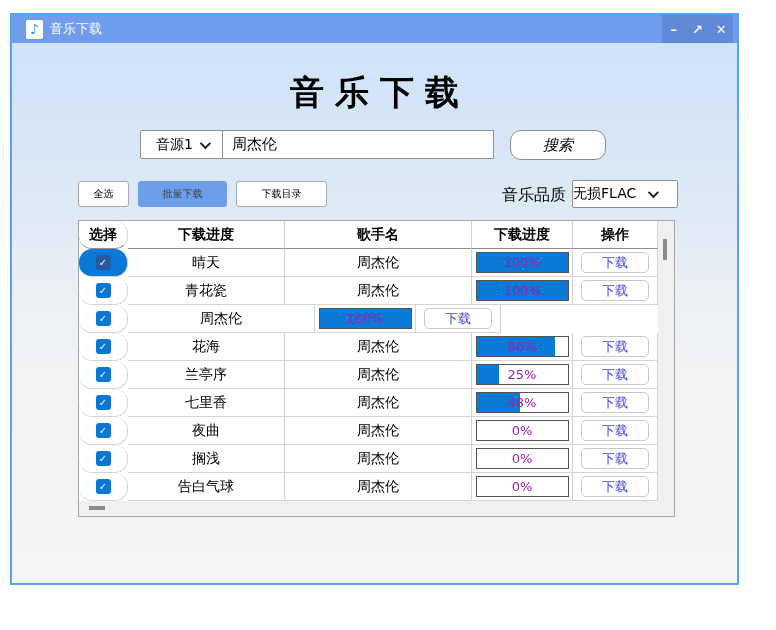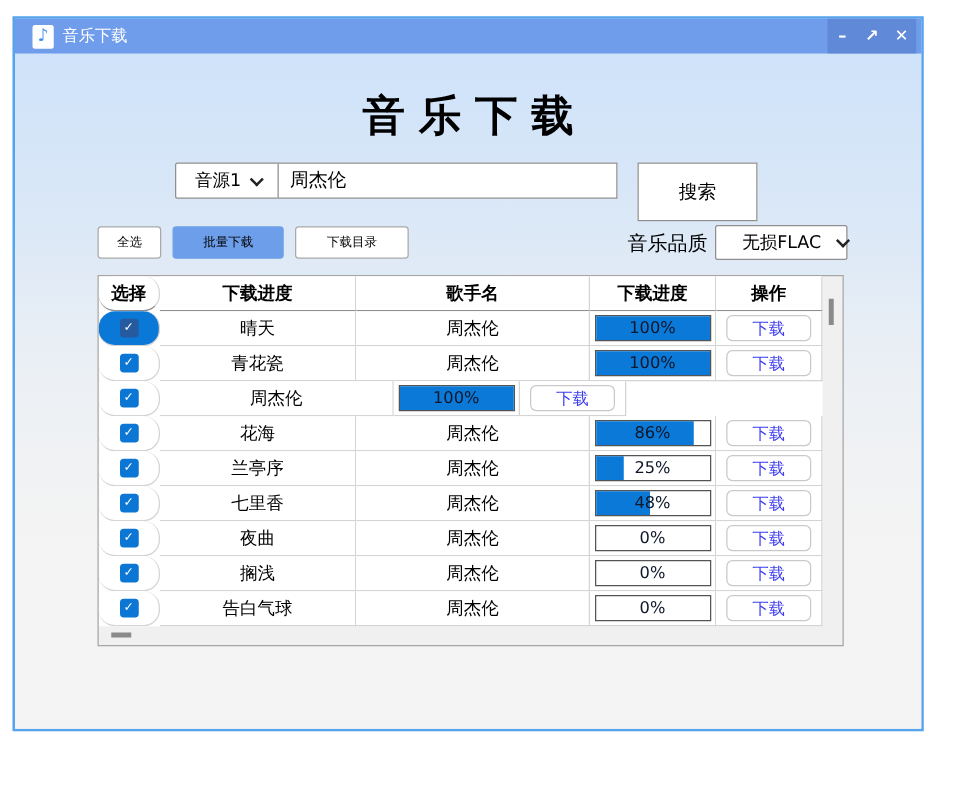--- a/index.html
+++ b/index.html
@@ -31,35 +31,35 @@
   
   .src-select { position:absolute; left:128px; top:87px; width:84px; height:29px;
                 background:#fff; border:1px solid #8f8f8f; border-radius:2px;
                 display:flex; align-items:center; justify-content:center; gap:7px;
                 font-size:14px; color:#000; }
   .chevron { width:8px; height:8px; border-right:2px solid #222; border-bottom:2px solid #222;
              transform:rotate(45deg) translateY(-2px); display:inline-block; }
   .search-input { position:absolute; left:210px; top:87px; width:272px; height:29px;
                   border:1px solid #8f8f8f; background:#fff; font-size:15px; color:#000;
                   padding-left:9px; font-family:"DejaVu Sans", sans-serif; }
-  .search-btn { position:absolute; left:498px; top:87px; width:96px; height:47px;
-                background:#fff; border:1px solid #8f8f8f; border-radius:0;
-                font-size:15px; color:#000; font-family:"DejaVu Sans", sans-serif; }
+  .search-btn { position:absolute; left:498px; top:87px; width:96px; height:30px;
+                background:#fff; border:1px solid #8f8f8f; border-radius:11px;
+                font-size:15px; color:#000; font-family:"DejaVu Sans", sans-serif;font-style:italic; }
 
   
   .tb-btn { position:absolute; top:138px; height:26px; background:#fff; border:1px solid #a9a9a9;
             border-radius:3px; font-size:10px; color:#000; font-family:"DejaVu Sans", sans-serif; }
   .btn-select-all { left:66px; width:51px; }
-  .btn-batch { left:126px; width:89px; background:#6d9ee9; border-color:#6d9ee9; color:#000000; }
+  .btn-batch { left:126px; width:89px; background:#6d9ee9; border-color:#6d9ee9; color:#404040; }
   .btn-dir { left:224px; width:91px; }
   .quality-label { position:absolute; left:486px; top:142px; width:68px; text-align:right;
                    font-size:16px; color:#000; }
   .quality-select { position:absolute; left:560px; top:137px; width:106px; height:28px;
                     background:#fff; border:1px solid #8f8f8f; border-radius:2px;
-                    display:flex; align-items:center; justify-content:flex-end; gap:12px;
+                    display:flex; align-items:center; justify-content:flex-start; gap:12px;
                     font-size:14px; color:#000; }
 
   
   .table-wrap { position:absolute; left:66px; top:177px; width:597px; height:297px;
                 border:1px solid #a6a6a6; background:#f0f0f0; overflow:hidden; }
   .t-row { display:flex; width:579px; height:28px; background:#ffffff; }
   .t-row.header .cell { font-weight:bold; border-bottom:1px solid #8f8f8f; }
   .cell { height:28px; border-right:1px solid #d4d4d4; border-bottom:1px solid #d4d4d4;
           display:flex; align-items:center; justify-content:center; font-size:14px; color:#000;
           background:inherit; }
@@ -71,21 +71,21 @@
   .cell.selected { background:#0a78d6; }
 
   .checkbox { width:15px; height:15px; background:#0b76d4; border-radius:3px;
               display:flex; align-items:center; justify-content:center; }
   .cell.selected .checkbox { background:#265a9f; }
   .checkbox .check { color:#fff; font-size:10px; font-weight:bold; line-height:1; }
 
   .pbar { position:relative; width:93px; height:21px; border:1px solid #545454; background:#fff; }
   .pfill { position:absolute; left:0; top:0; bottom:0; background:#0b79d7; }
   .ptext { position:absolute; inset:0; display:flex; align-items:center; justify-content:center;
-           font-size:13px; color:#0f172a; }
+           font-size:13px; color:#a21caf; }
 
   .dl-btn { width:68px; height:21px; background:#fff; border:1px solid #c9c9c9; border-radius:5px;
             color:#3c3cf2; font-size:13px; font-family:"DejaVu Sans", sans-serif; }
 
   .vthumb { position:absolute; left:584px; top:18px; width:4px; height:21px; background:#8a8a8a; }
   .hthumb { position:absolute; left:10px; bottom:6px; width:16px; height:4px; background:#8a8a8a; }
 </style>
 </head>
 <body>
 

